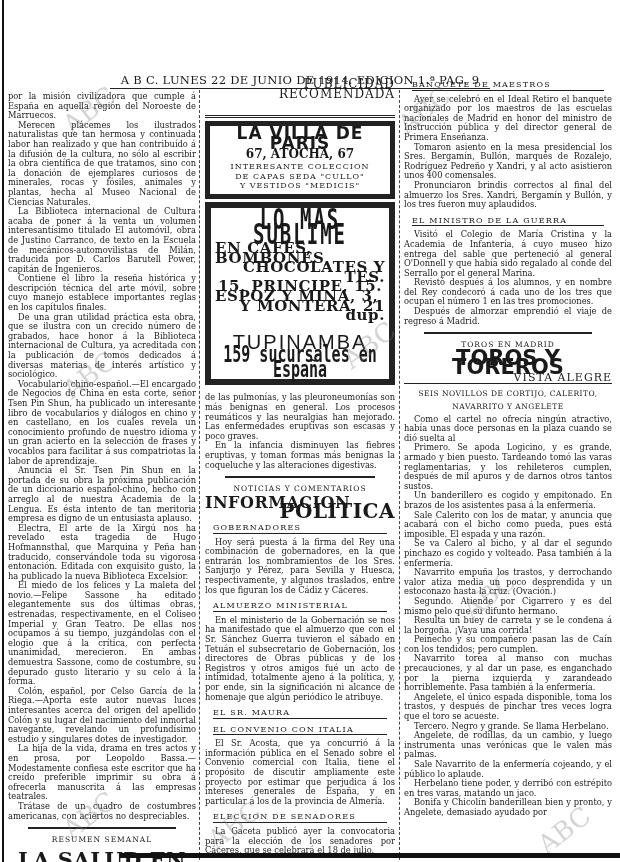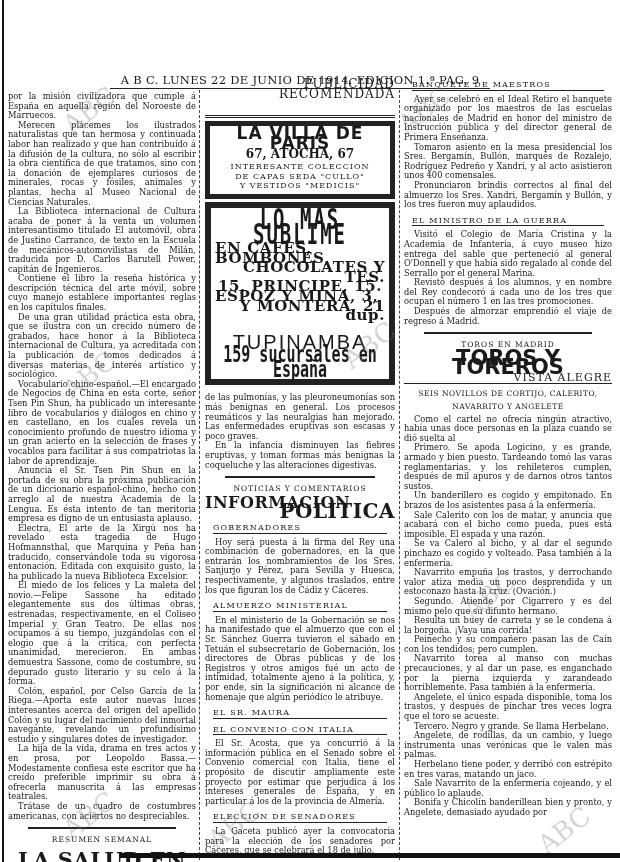--- a/index.html
+++ b/index.html
@@ -125,22 +125,22 @@
     <p>Sale Calerito con los de matar, y anuncia que acabará con el bicho como pueda, pues está imposible. El espada y una razón.</p>
     <p>Se va Calero al bicho, y al dar el segundo pinchazo es cogido y volteado. Pasa también á la enfermería.</p>
     <p>Navarrito empuña los trastos, y derrochando valor atiza media un poco desprendida y un estoconazo hasta la cruz. (Ovación.)</p>
     <p>Segundo. Atiende por Cigarrero y es del mismo pelo que su difunto hermano.</p>
     <p>Resulta un buey de carreta y se le condena á la borgoña. ¡Vaya una corrida!</p>
     <p>Peinecho y su compañero pasan las de Caín con los tendidos; pero cumplen.</p>
     <p>Navarrito torea al manso con muchas precauciones, y al dar un pase, es enganchado por la pierna izquierda y zarandeado horriblemente. Pasa también á la enfermería.</p>
     <p>Angelete, el único espada disponible, toma los trastos, y después de pinchar tres veces logra que el toro se acueste.</p>
     <p>Tercero. Negro y grande. Se llama Herbelano.</p>
     <p>Angelete, de rodillas, da un cambio, y luego instrumenta unas verónicas que le valen más palmas.</p>
+    <p>Sale Navarrito de la enfermería cojeando, y el público lo aplaude.</p>
     <p>Herbelano tiene poder, y derribó con estrépito en tres varas, matando un jaco.</p>
-    <p>Sale Navarrito de la enfermería cojeando, y el público lo aplaude.</p>
     <p>Bonifa y Chicolín banderillean bien y pronto, y Angelete, demasiado ayudado por</p>
   </div>
 
   <span class="wm" style="left:60px;top:95px">ABC</span>
   <span class="wm" style="left:395px;top:95px">ABC</span>
   <span class="wm" style="left:60px;top:360px">ABC</span>
   <span class="wm" style="left:340px;top:330px">ABC</span>
   <span class="wm" style="left:460px;top:580px">ABC</span>
   <span class="wm" style="left:205px;top:810px">ABC</span>
   <span class="wm" style="left:535px;top:815px">ABC</span>

